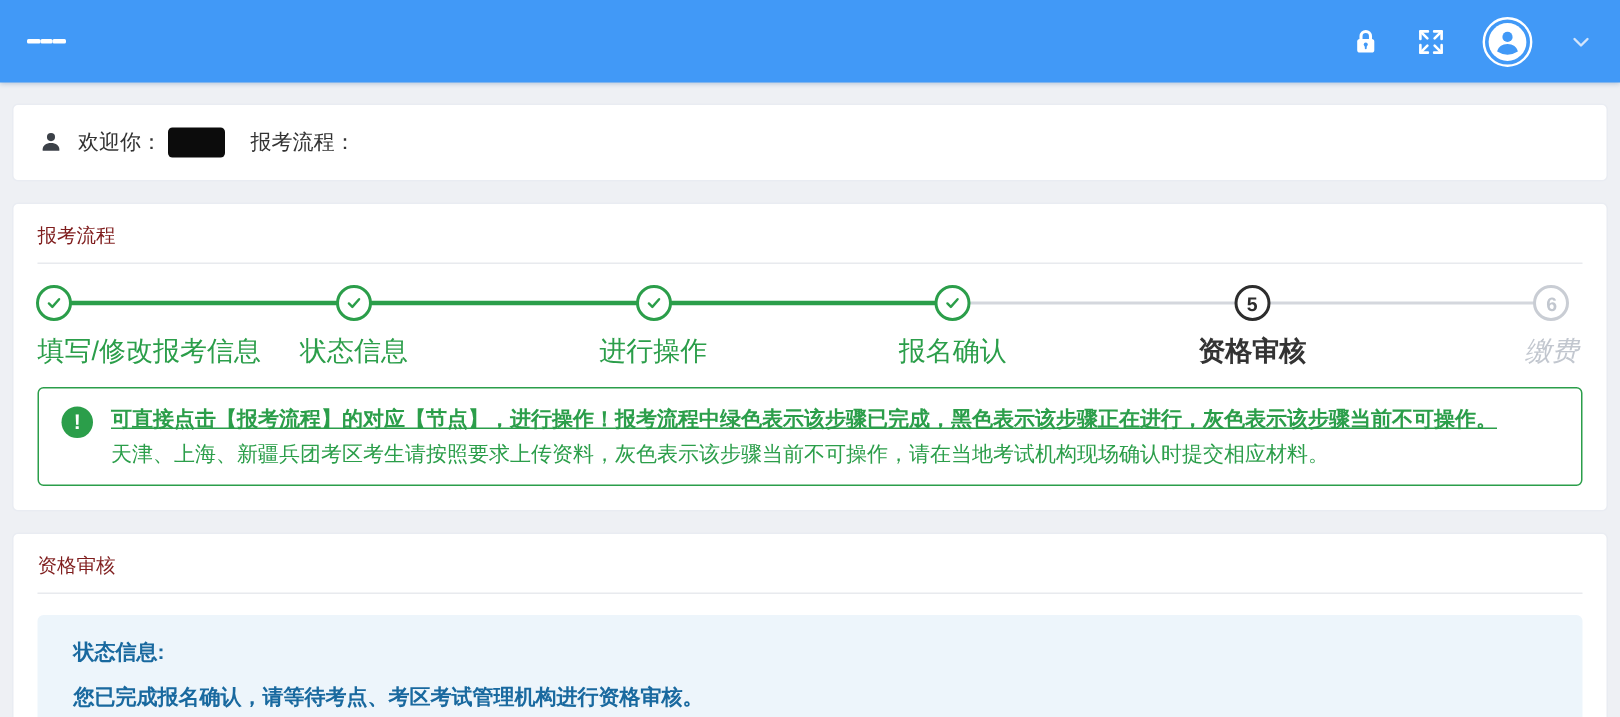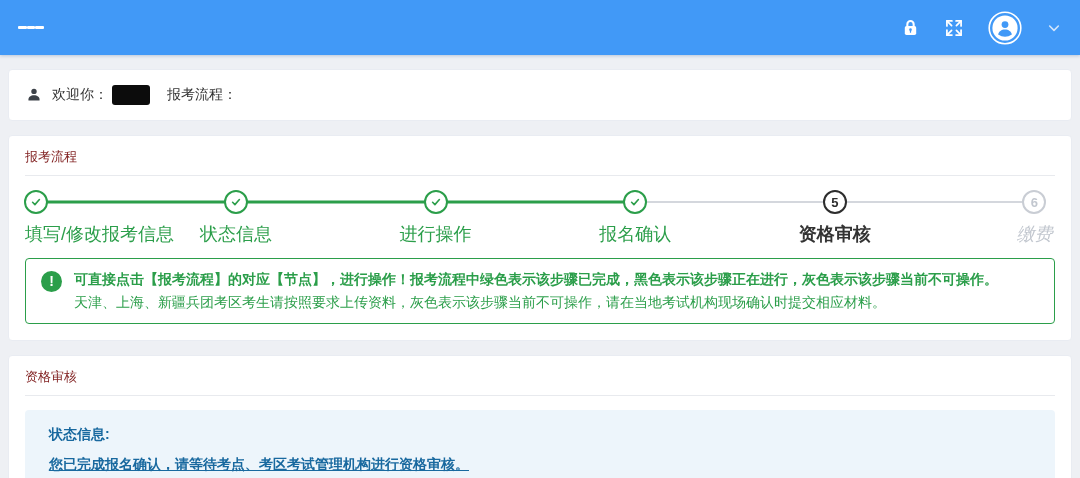--- a/index.html
+++ b/index.html
@@ -71,25 +71,25 @@
   .notice-box{
     margin-top:14px;border:1px solid var(--green);border-radius:4px;
     padding:9px 14px 9px 48px;position:relative;color:var(--green);
     font-size:14px;line-height:23px;background:#fff;
   }
   .notice-icon{
     position:absolute;left:15px;top:12px;width:21px;height:21px;border-radius:50%;
     background:var(--green);color:#fff;font-weight:700;
     display:flex;align-items:center;justify-content:center;font-size:14px;
   }
-  .notice-line1{font-weight:700;}
+  .notice-line1{font-weight:700;text-decoration:underline;}
   
   .status-box{background:#edf5fb;border-radius:4px;padding:16px 24px 14px;}
   .status-label{color:var(--status-blue);font-weight:700;margin-bottom:12px;}
-  .status-message{color:var(--status-blue);font-weight:700;text-decoration:underline;}
+  .status-message{color:var(--status-blue);font-weight:700;}
 </style>
 </head>
 <body>
 
 <header class="topbar">
   <button class="icon-btn hamburger" aria-label="menu">
     <span style="width:26px"></span>
       <span style="width:26px"></span>
       <span style="width:26px"></span>
   </button>

